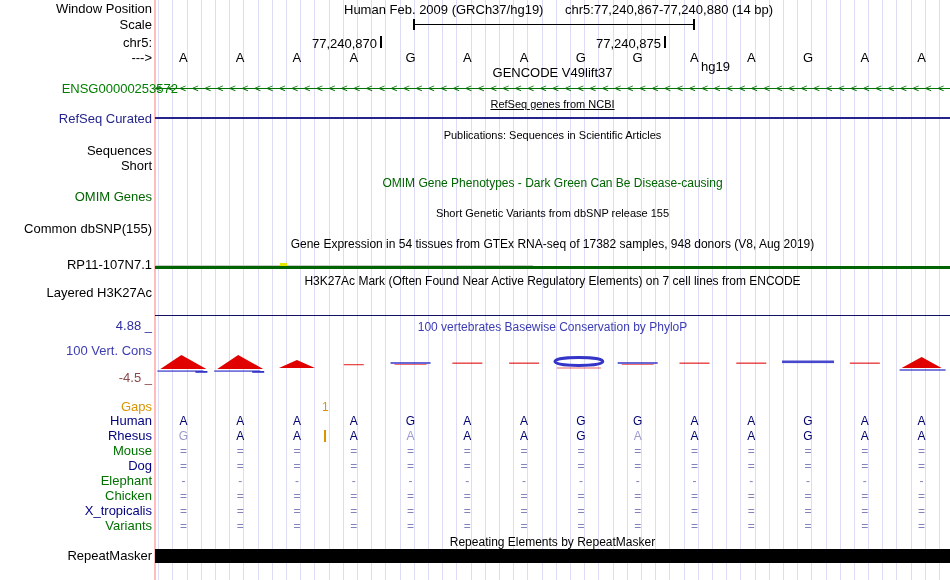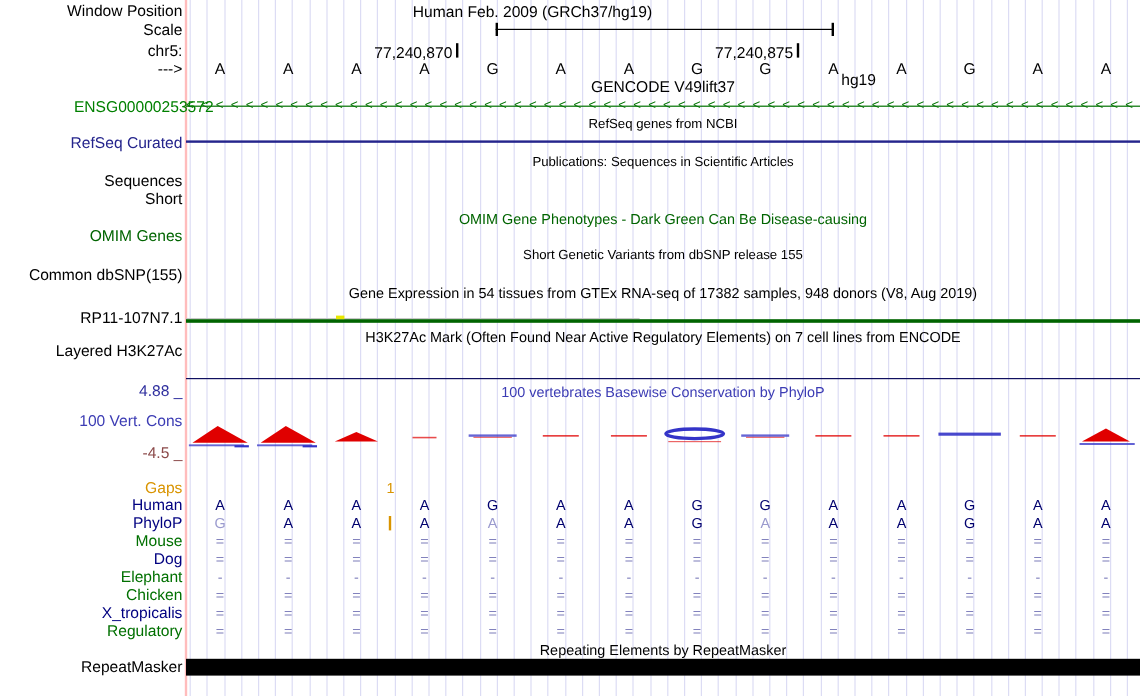--- a/index.html
+++ b/index.html
@@ -79,20 +79,21 @@
       <div class="guide" style="left: 882.296px;"></div>
       <div class="guide" style="left: 896.492px;"></div>
       <div class="guide" style="left: 910.688px;"></div>
       <div class="guide" style="left: 924.884px;"></div>
       <div class="guide" style="left: 939.08px;"></div>
     </div>
   <div id="pink-line"></div>
 
   <div class="lbl" style="top:2px;">Window Position</div>
   <div class="abs fs13" style="left:344px;top:2px;">Human Feb. 2009 (GRCh37/hg19)</div>
+  <div class="abs fs13" style="left:565px;top:2px;">chr5:77,240,867-77,240,880 (14 bp)</div>
 
   <div class="lbl" style="top:18px;">Scale</div>
   <div class="abs" style="left:413px;top:24px;width:281px;height:1px;background:#000;"></div>
   <div class="tick" style="left:413px;top:19px;height:11px;"></div>
   <div class="tick" style="left:693px;top:19px;height:11px;"></div>
   <div class="abs fs13" style="left:701px;top:18px;margin-top:41px;">hg19</div>
 
   <div class="lbl" style="top:36px;">chr5:</div>
   <div class="abs fs13" style="left:155px;width:222px;text-align:right;top:36px;">77,240,870</div>
   <div class="tick" style="left:380px;top:36px;height:12px;"></div>
@@ -115,21 +116,21 @@
       <div class="base" style="left: 808.036px; top: 51px;">G</div>
       <div class="base" style="left: 864.821px; top: 51px;">A</div>
       <div class="base" style="left: 921.607px; top: 51px;">A</div>
     </div>
 
   <div class="ct fs13" style="top:66px;">GENCODE V49lift37</div>
   <div class="hline" style="top:88px;height:1px;background:#007200;"></div>
   <div id="gene-arrows" style="color:#007200;">&lt;&lt;&lt;&lt;&lt;&lt;&lt;&lt;&lt;&lt;&lt;&lt;&lt;&lt;&lt;&lt;&lt;&lt;&lt;&lt;&lt;&lt;&lt;&lt;&lt;&lt;&lt;&lt;&lt;&lt;&lt;&lt;&lt;&lt;&lt;&lt;&lt;&lt;&lt;&lt;&lt;&lt;&lt;&lt;&lt;&lt;&lt;&lt;&lt;&lt;&lt;&lt;&lt;&lt;&lt;&lt;&lt;&lt;&lt;&lt;&lt;&lt;&lt;&lt;&lt;&lt;&lt;&lt;</div>
   <div class="lbl" style="top:82px;color:#008000;padding-left:26px;">ENSG00000253572</div>
 
-  <div class="ct fs11" style="top:98px;">RefSeq genes from NCBI</div>
+  <div class="ct fs11" style="top:98px;text-decoration:underline;">RefSeq genes from NCBI</div>
   <div class="hline" style="top:117px;height:2px;background:#24248c;"></div>
   <div class="lbl" style="top:112px;color:#24248c;">RefSeq Curated</div>
 
   <div class="ct fs11" style="top:129px;">Publications: Sequences in Scientific Articles</div>
   <div class="lbl" style="top:144px;">Sequences</div>
   <div class="lbl" style="top:159px;">Short</div>
 
   <div class="ct fs12" style="top:177px;color:#006400;">OMIM Gene Phenotypes - Dark Green Can Be Disease-causing</div>
   <div class="lbl" style="top:190px;color:#006400;">OMIM Genes</div>
 
@@ -186,21 +187,21 @@
       <div class="acell" style="left: 410.536px; top: 414px; color: rgb(0, 0, 110);">G</div>
       <div class="acell" style="left: 467.321px; top: 414px; color: rgb(0, 0, 110);">A</div>
       <div class="acell" style="left: 524.107px; top: 414px; color: rgb(0, 0, 110);">A</div>
       <div class="acell" style="left: 580.893px; top: 414px; color: rgb(0, 0, 110);">G</div>
       <div class="acell" style="left: 637.679px; top: 414px; color: rgb(0, 0, 110);">G</div>
       <div class="acell" style="left: 694.464px; top: 414px; color: rgb(0, 0, 110);">A</div>
       <div class="acell" style="left: 751.25px; top: 414px; color: rgb(0, 0, 110);">A</div>
       <div class="acell" style="left: 808.036px; top: 414px; color: rgb(0, 0, 110);">G</div>
       <div class="acell" style="left: 864.821px; top: 414px; color: rgb(0, 0, 110);">A</div>
       <div class="acell" style="left: 921.607px; top: 414px; color: rgb(0, 0, 110);">A</div>
-      <div class="rowlbl" style="top: 429px; color: rgb(0, 0, 128);">PhyloP</div>
+      <div class="rowlbl" style="top: 429px; color: rgb(0, 0, 128);">Rhesus</div>
       <div class="acell" style="left: 183.393px; top: 429px; color: rgb(154, 154, 206);">G</div>
       <div class="acell" style="left: 240.179px; top: 429px; color: rgb(0, 0, 110);">A</div>
       <div class="acell" style="left: 296.964px; top: 429px; color: rgb(0, 0, 110);">A</div>
       <div class="acell" style="left: 353.75px; top: 429px; color: rgb(0, 0, 110);">A</div>
       <div class="acell" style="left: 410.536px; top: 429px; color: rgb(154, 154, 206);">A</div>
       <div class="acell" style="left: 467.321px; top: 429px; color: rgb(0, 0, 110);">A</div>
       <div class="acell" style="left: 524.107px; top: 429px; color: rgb(0, 0, 110);">A</div>
       <div class="acell" style="left: 580.893px; top: 429px; color: rgb(0, 0, 110);">G</div>
       <div class="acell" style="left: 637.679px; top: 429px; color: rgb(154, 154, 206);">A</div>
       <div class="acell" style="left: 694.464px; top: 429px; color: rgb(0, 0, 110);">A</div>
@@ -277,21 +278,21 @@
       <div class="acell" style="left: 410.536px; top: 504px; color: rgb(130, 130, 189); font-size: 12px;">=</div>
       <div class="acell" style="left: 467.321px; top: 504px; color: rgb(130, 130, 189); font-size: 12px;">=</div>
       <div class="acell" style="left: 524.107px; top: 504px; color: rgb(130, 130, 189); font-size: 12px;">=</div>
       <div class="acell" style="left: 580.893px; top: 504px; color: rgb(130, 130, 189); font-size: 12px;">=</div>
       <div class="acell" style="left: 637.679px; top: 504px; color: rgb(130, 130, 189); font-size: 12px;">=</div>
       <div class="acell" style="left: 694.464px; top: 504px; color: rgb(130, 130, 189); font-size: 12px;">=</div>
       <div class="acell" style="left: 751.25px; top: 504px; color: rgb(130, 130, 189); font-size: 12px;">=</div>
       <div class="acell" style="left: 808.036px; top: 504px; color: rgb(130, 130, 189); font-size: 12px;">=</div>
       <div class="acell" style="left: 864.821px; top: 504px; color: rgb(130, 130, 189); font-size: 12px;">=</div>
       <div class="acell" style="left: 921.607px; top: 504px; color: rgb(130, 130, 189); font-size: 12px;">=</div>
-      <div class="rowlbl" style="top: 519px; color: rgb(0, 112, 0);">Regulatory</div>
+      <div class="rowlbl" style="top: 519px; color: rgb(0, 112, 0);">Variants</div>
       <div class="acell" style="left: 183.393px; top: 519px; color: rgb(130, 130, 189); font-size: 12px;">=</div>
       <div class="acell" style="left: 240.179px; top: 519px; color: rgb(130, 130, 189); font-size: 12px;">=</div>
       <div class="acell" style="left: 296.964px; top: 519px; color: rgb(130, 130, 189); font-size: 12px;">=</div>
       <div class="acell" style="left: 353.75px; top: 519px; color: rgb(130, 130, 189); font-size: 12px;">=</div>
       <div class="acell" style="left: 410.536px; top: 519px; color: rgb(130, 130, 189); font-size: 12px;">=</div>
       <div class="acell" style="left: 467.321px; top: 519px; color: rgb(130, 130, 189); font-size: 12px;">=</div>
       <div class="acell" style="left: 524.107px; top: 519px; color: rgb(130, 130, 189); font-size: 12px;">=</div>
       <div class="acell" style="left: 580.893px; top: 519px; color: rgb(130, 130, 189); font-size: 12px;">=</div>
       <div class="acell" style="left: 637.679px; top: 519px; color: rgb(130, 130, 189); font-size: 12px;">=</div>
       <div class="acell" style="left: 694.464px; top: 519px; color: rgb(130, 130, 189); font-size: 12px;">=</div>

